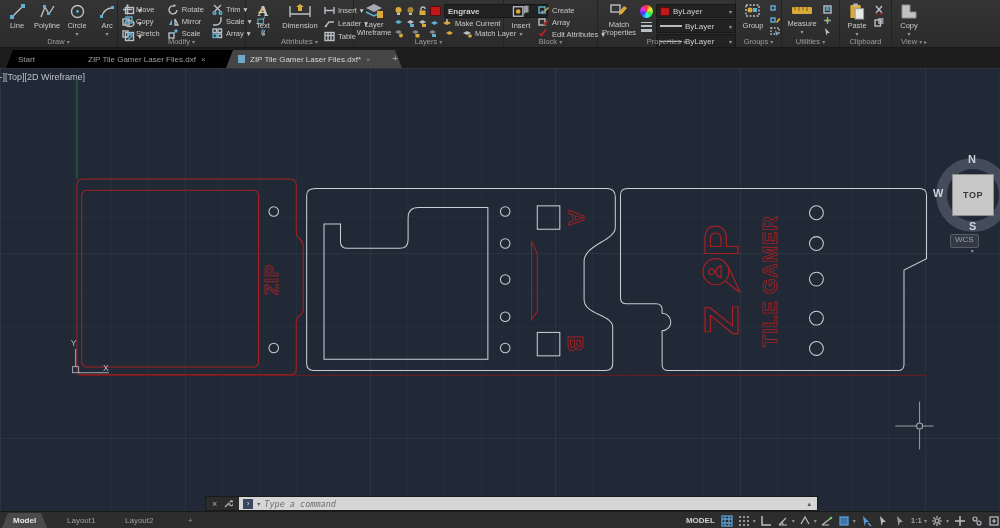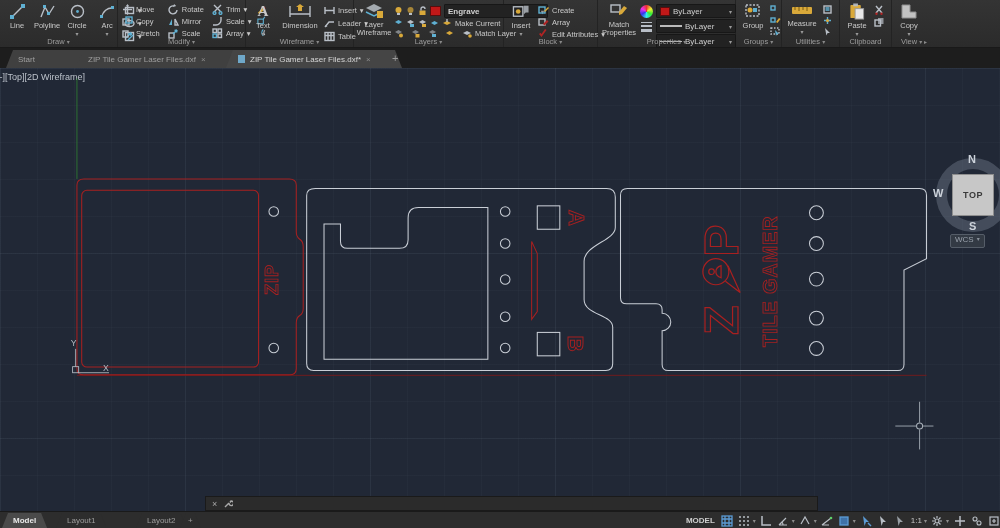--- a/index.html
+++ b/index.html
@@ -33,21 +33,21 @@
   .drop{background:#222;border:1px solid #171717;display:flex;align-items:center;
     gap:3px;color:#cfcfcf;font-size:8px;padding:0 3px;height:12px;border-radius:1px;}
   .drop .car{margin-left:auto;font-size:6px;color:#9a9a9a;}
   .sw-red{width:9px;height:8px;background:#c01818;border:1px solid #5a0d0d;}
   .lw-line{width:38px;height:2px;background:#bbb;}
   .colorwheel{width:13px;height:13px;border-radius:50%;
     background:conic-gradient(#e33,#ee3,#3e3,#3ee,#33e,#e3e,#e33);}
   
   .filetabs{position:absolute;left:0;top:48px;width:1000px;height:20px;background:#1d1d1d;}
   .ftab{position:absolute;top:2px;height:18px;display:flex;align-items:center;gap:5px;
-    font-size:8px;color:#9f9f9f;padding:0 12px;background:#404040;
+    font-size:8px;color:#9f9f9f;padding:0 12px;background:#000000;
     clip-path:polygon(7px 0,calc(100% - 7px) 0,100% 100%,0 100%);cursor:default;}
   .ftab.active{background:#454545;color:#d6d6d6;}
   .ftab .x{color:#8a8a8a;font-size:8px;}
   .ftab .doc{width:7px;height:8px;background:#6fa8c9;display:inline-block;}
   .plus-tab{position:absolute;top:4px;font-size:11px;color:#9a9a9a;}
   
   .canvas{position:absolute;left:0;top:68px;width:1000px;height:443px;background:#212836;
     background-image:
       linear-gradient(rgba(160,180,210,.05) 1px,transparent 1px),
       linear-gradient(90deg,rgba(160,180,210,.05) 1px,transparent 1px),
@@ -58,21 +58,21 @@
   .dsvg{position:absolute;left:0;top:0;}
   
   .vc-ring{position:absolute;left:936px;top:90px;width:74px;height:74px;border-radius:50%;
     border:11px solid rgba(125,136,152,.38);box-sizing:border-box;}
   .vc-face{position:absolute;left:952px;top:106px;width:42px;height:42px;background:#c7c7c7;
     border:1px solid #8e8e8e;box-sizing:border-box;color:#3a3a3a;font-size:9px;font-weight:bold;
     display:flex;align-items:center;justify-content:center;letter-spacing:.5px;cursor:default;}
   .vc-l{position:absolute;color:#cdd3db;font-size:11px;font-weight:bold;cursor:default;}
   .wcs{position:absolute;left:950px;top:166px;height:12px;padding:0 4px;background:#333a44;
     border:1px solid #555d68;border-radius:2px;color:#9aa2ac;font-size:8px;
-    display:flex;align-items:flex-start;gap:3px;cursor:default;}
+    display:flex;align-items:flex-end;gap:3px;cursor:default;flex-direction:column;}
   .wcs .car{font-size:6px;color:#8a919b;}
   
   .cmdbar{position:absolute;left:205px;top:496px;width:613px;height:15px;display:flex;
     align-items:stretch;background:#2b2b2b;border:1px solid #1a1a1a;box-sizing:border-box;}
   .cmd-tools{display:flex;align-items:center;gap:6px;padding:0 6px;color:#a9a9a9;font-size:9px;}
   .cmd-input{flex:1;background:#d6d6d6;display:flex;align-items:center;gap:4px;padding:0 4px;
     position:relative;}
   .cmd-chip{width:10px;height:10px;background:#39485a;color:#dfe6ee;font-size:7px;
     display:flex;align-items:center;justify-content:center;}
   .cmd-chip-car{font-size:6px;color:#555;}
@@ -278,21 +278,21 @@
           <span class="car">▾</span>
         </span>
       <span class="smallbtn">
           <svg class="ic" width="11" height="11" viewBox="0 0 11 11">
             <rect class="g" x="1" y="1.5" width="9" height="8"></rect>
             <path class="g" d="M1,4.5 H10 M4,1.5 V9.5 M7,1.5 V9.5"></path>
           </svg>
           <span>Table</span>
         </span>
     </div>
-    <div class="plabel"><span>Wireframe</span> <span class="car">▾</span></div>
+    <div class="plabel"><span>Attributes</span> <span class="car">▾</span></div>
   </div>
 
   <div class="rpanel" style="width:150px">
     <div class="bigbtn" style="min-width:32px">
       <svg class="ic" width="20" height="16" viewBox="0 0 20 16">
           <path class="gf" d="M2,5 L10,1 L18,5 L10,9 Z" opacity=".85"></path>
           <path class="bl" d="M2,9 L10,13 L18,9"></path>
           <rect class="yl" x="13" y="8" width="6" height="7"></rect>
         </svg>
       <span>Layer Wireframe</span>
@@ -626,26 +626,32 @@
   </div>
 </div>
 
 <div class="cmdbar">
   <div class="cmd-tools">
     <span>×</span>
     <svg width="10" height="10" viewBox="0 0 10 10">
         <path d="M2,8 L6,4 M6,4 a2.3,2.3 0 1 0 2,-2 l-1,1.5" stroke="#a9a9a9" stroke-width="1.4" fill="none"></path>
       </svg>
   </div>
+  <div class="cmd-input">
+    <span class="cmd-chip">›</span>
+    <span class="cmd-chip-car">▾</span>
+    <span class="cmd-ph">Type a command</span>
+    <span class="cmd-up">▴</span>
+  </div>
 </div>
 
 <div class="statusbar">
   <div class="ltab active" style="left:2px">Model</div>
   <div class="ltab" style="left:56px">Layout1</div>
-  <div class="ltab" style="left:136px">Layout2</div>
+  <div class="ltab" style="left:114px">Layout2</div>
   <div class="ltab" style="left:180px;padding:0 8px">+</div>
 
   <div class="sright">
     <span class="lbl">MODEL</span>
     <span class="sic blue">
       <svg width="12" height="12" viewBox="0 0 12 12">
           <path d="M1,4 H11 M1,8 H11 M4,1 V11 M8,1 V11" stroke="#5b9bd5" stroke-width="1.3"></path>
           <rect x="1" y="1" width="10" height="10" fill="none" stroke="#5b9bd5" stroke-width="1.3"></rect>
         </svg>
     </span>

